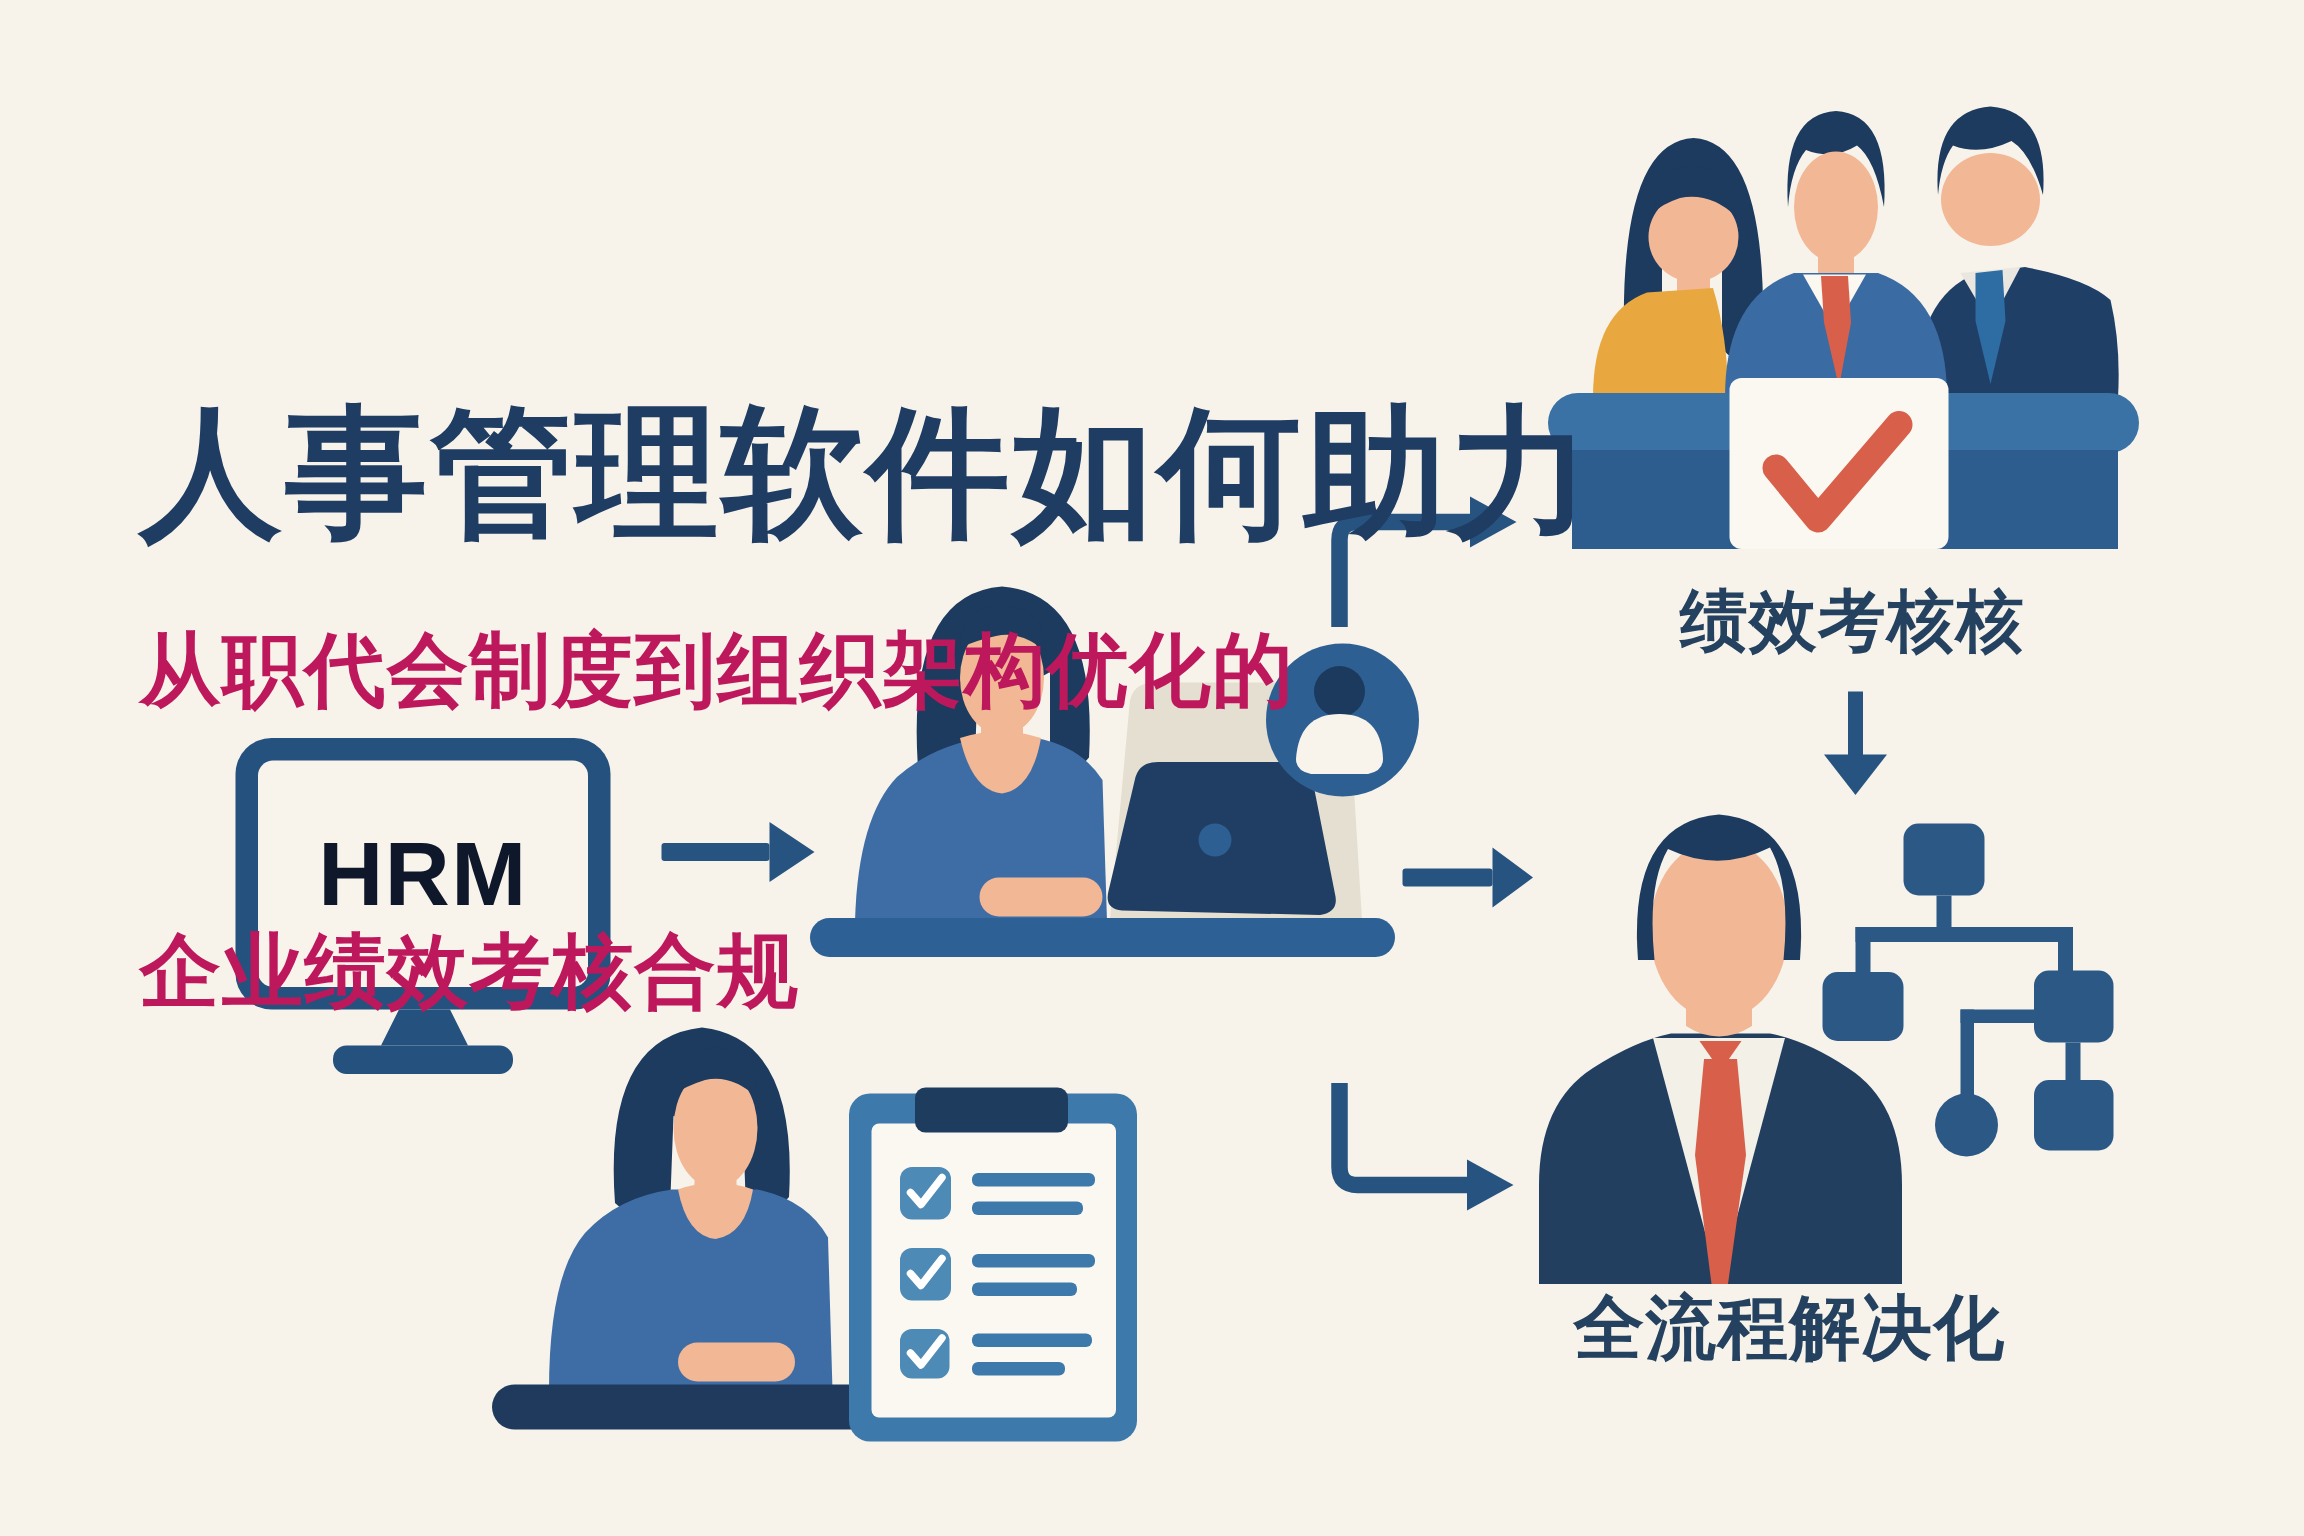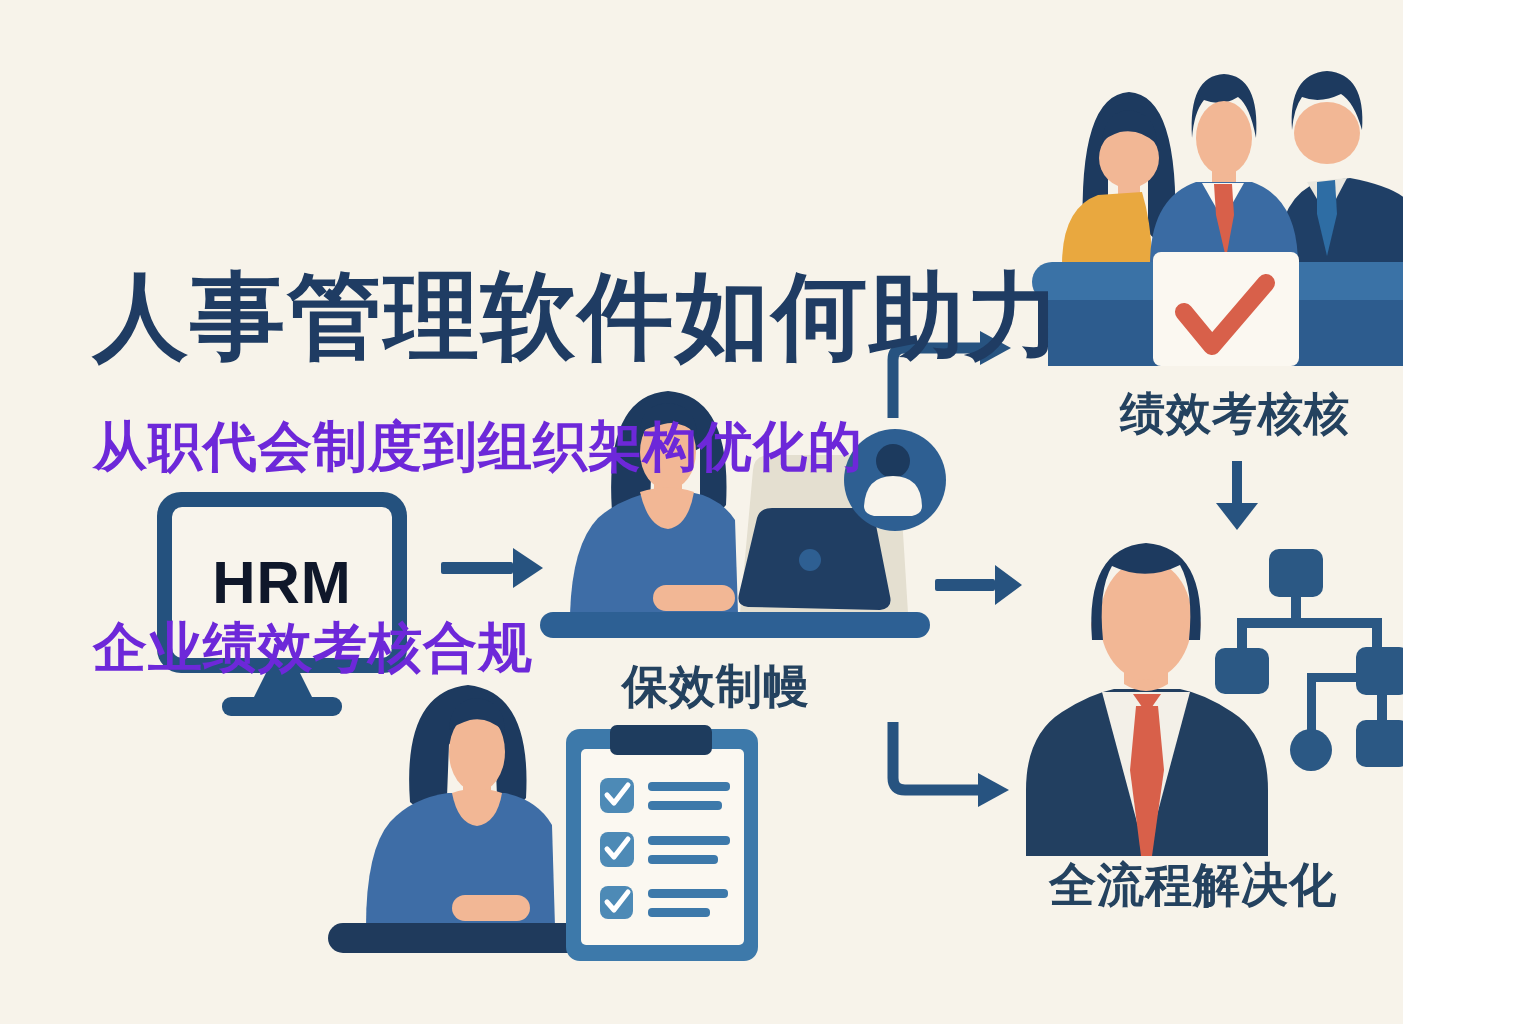--- a/index.html
+++ b/index.html
@@ -1,31 +1,31 @@
 <!DOCTYPE html>
 <html><head>
 <meta charset="utf-8">
 <style>
   html,body{margin:0;padding:0;}
   .canvas{
-    position:relative;width:1403px;height:1024px;overflow:hidden;
+    position:relative;width:1536px;height:1024px;overflow:hidden;
     background:#f7f3ea;
     font-family:"Liberation Sans","DejaVu Sans",sans-serif;
   }
   .artwork{position:absolute;left:0;top:0;width:1536px;height:1024px;}
   .txt{position:absolute;white-space:pre;}
   .title{
     left:93px;top:44px;
     font-size:95px;line-height:109px;font-weight:bold;
     color:#1f3c63;letter-spacing:2px;
   }
   .subtitle{
     left:93px;top:280px;
     font-size:54px;line-height:67px;font-weight:bold;
-    color:#6d28d9;letter-spacing:1px;font-family:Liberation Serif, serif;
+    color:#be185d;letter-spacing:1px;
   }
   .hrm-label{
     left:172px;top:507px;width:220px;height:151px;
     display:flex;align-items:center;justify-content:center;
     font-size:60px;font-weight:bold;color:#0f172a;letter-spacing:1px;
   }
   .caption{
     font-size:46px;font-weight:bold;color:#24425f;
     text-align:center;letter-spacing:1px;
   }
@@ -183,17 +183,16 @@
     <div>人事管理软件如何助力</div>
   </div>
 
   <div class="txt subtitle">
     <div>从职代会制度到组织架构优化的</div>
     <div>企业绩效考核合规</div>
   </div>
 
   <div class="txt hrm-label">HRM</div>
 
-  <div class="txt caption caption-analyst">保效制幔</div>
   <div class="txt caption caption-committee">绩效考核核</div>
   <div class="txt caption caption-manager">全流程解决化</div>
 
 </div>
 
 </body></html>

